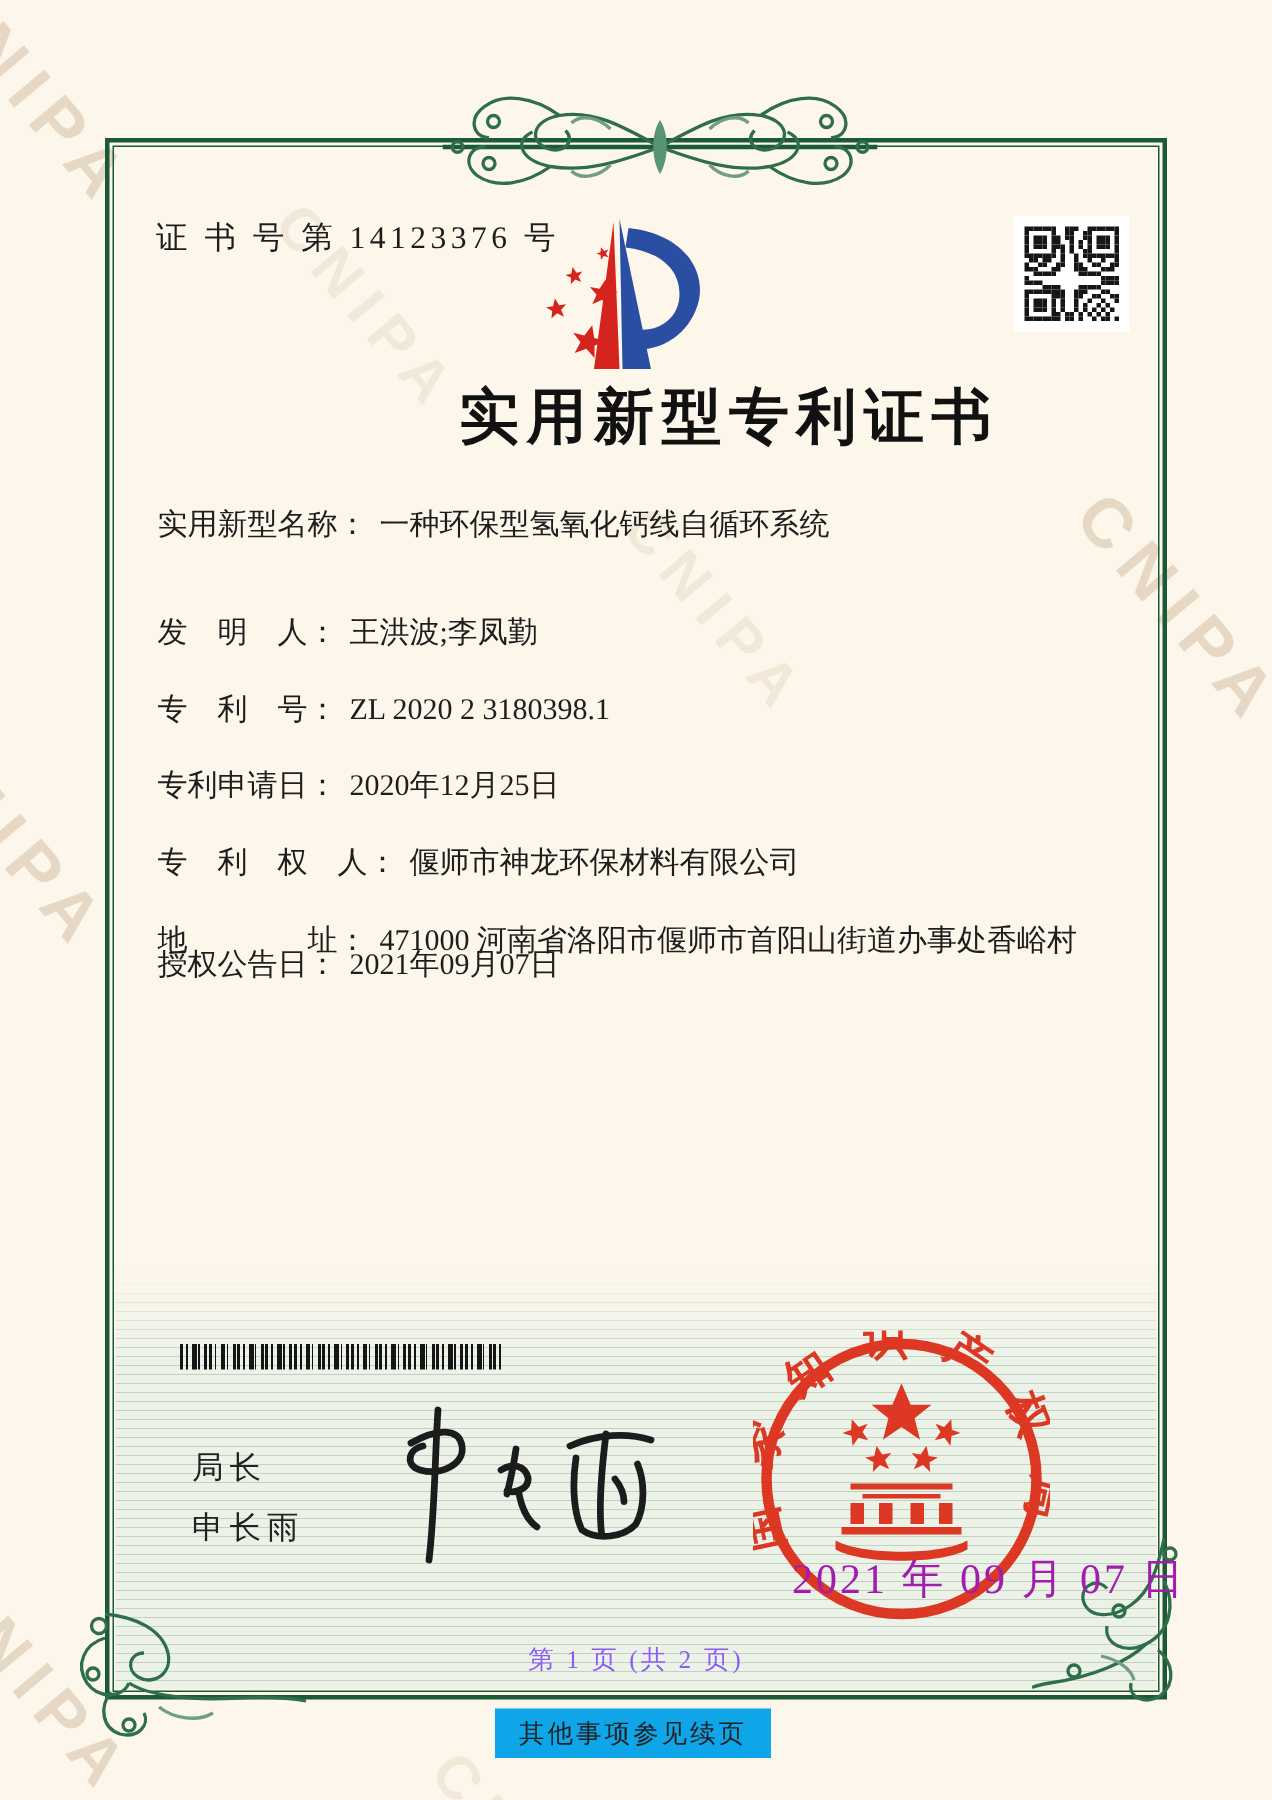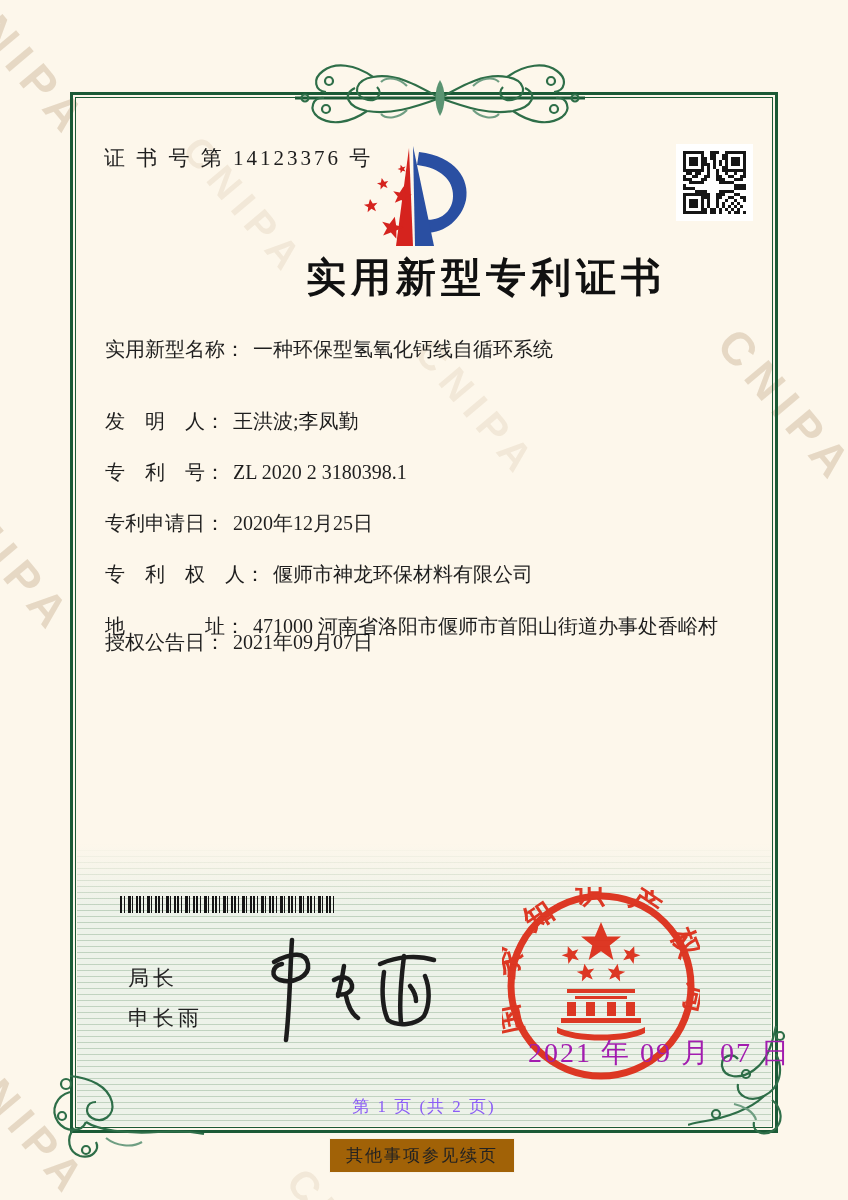--- a/index.html
+++ b/index.html
@@ -74,21 +74,21 @@
   .signature{position:absolute;left:248px;top:928px;}
   .seal{position:absolute;left:502px;top:887px;}
   .seal-date{
     position:absolute;left:528px;top:1034px;font-size:28px;letter-spacing:2px;color:#a21caf;
   }
   .page-footer{
     position:absolute;left:70px;top:1095px;width:708px;text-align:center;
     font-size:17px;letter-spacing:2px;color:#8b5cf6;
   }
   .cont-note{
-    position:absolute;left:330px;top:1139px;background:#a16207;
+    position:absolute;left:330px;top:1139px;background:#0ea5e9;
     padding:5px 16px;font-size:17px;letter-spacing:2px;color:#222;
     box-shadow:0 0 0 1px rgba(0,0,0,0.02);
   }
   .ornament{position:absolute;pointer-events:none;}
 </style>
 </head>
 <body>
 
 <span class="wm wm-strong" style="left:-18px;top:-28px;font-size:46px;">CNIPA</span>
 <span class="wm wm-light" style="left:208px;top:128px;font-size:40px;">CNIPA</span>

